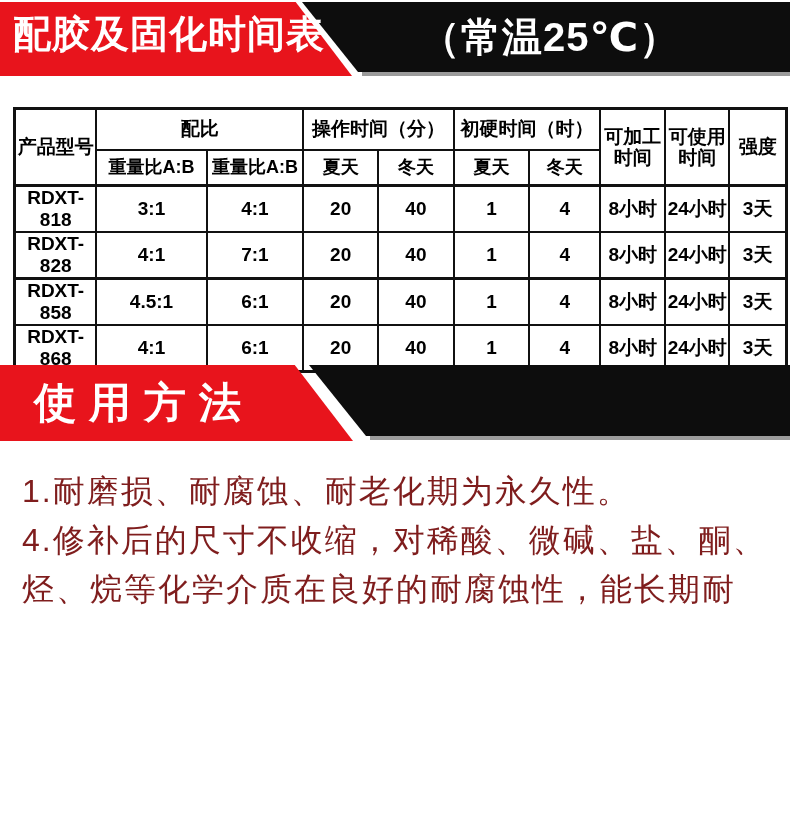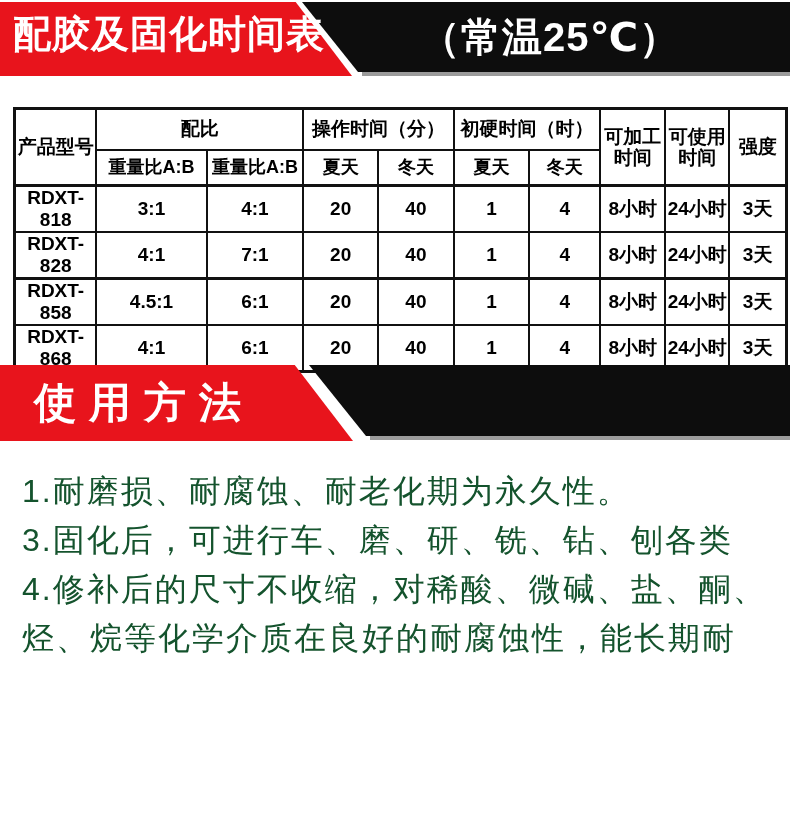--- a/index.html
+++ b/index.html
@@ -77,21 +77,21 @@
   table.spec tbody tr { height: 36px; }
   table.spec th { font-size: 19px; }
   tr.h2 th { font-size: 18px; }
   table.spec td { font-size: 19px; }
   td.model { font-size: 18px; letter-spacing: 0; }
   th.two-line div { line-height: 21px; }
 
   
   .instructions {
     position: absolute; left: 22px; top: 467px; width: 760px;
-    color: #14532d;
+    color: #7f1d1d;
   }
   .instructions .line {
     font-size: 32px; line-height: 49px; letter-spacing: 2px;
     white-space: nowrap;
   }
 </style>
 </head>
 <body>
 
 <div class="banner banner1">
@@ -194,16 +194,15 @@
 
 <div class="banner banner2">
   <div class="gray-strip"></div>
   <div class="black-part"></div>
   <div class="red-part"></div>
   <div class="banner-text banner2-title">使用方法</div>
 </div>
 
 <div class="instructions">
   <div class="line">1.耐磨损、耐腐蚀、耐老化期为永久性。</div>
-  <div class="line">3.固化后，可进行车、磨、研、铣、钻、刨各类</div>
   <div class="line">4.修补后的尺寸不收缩，对稀酸、微碱、盐、酮、</div>
   <div class="line">烃、烷等化学介质在良好的耐腐蚀性，能长期耐</div>
 </div>
 
 </body></html>

